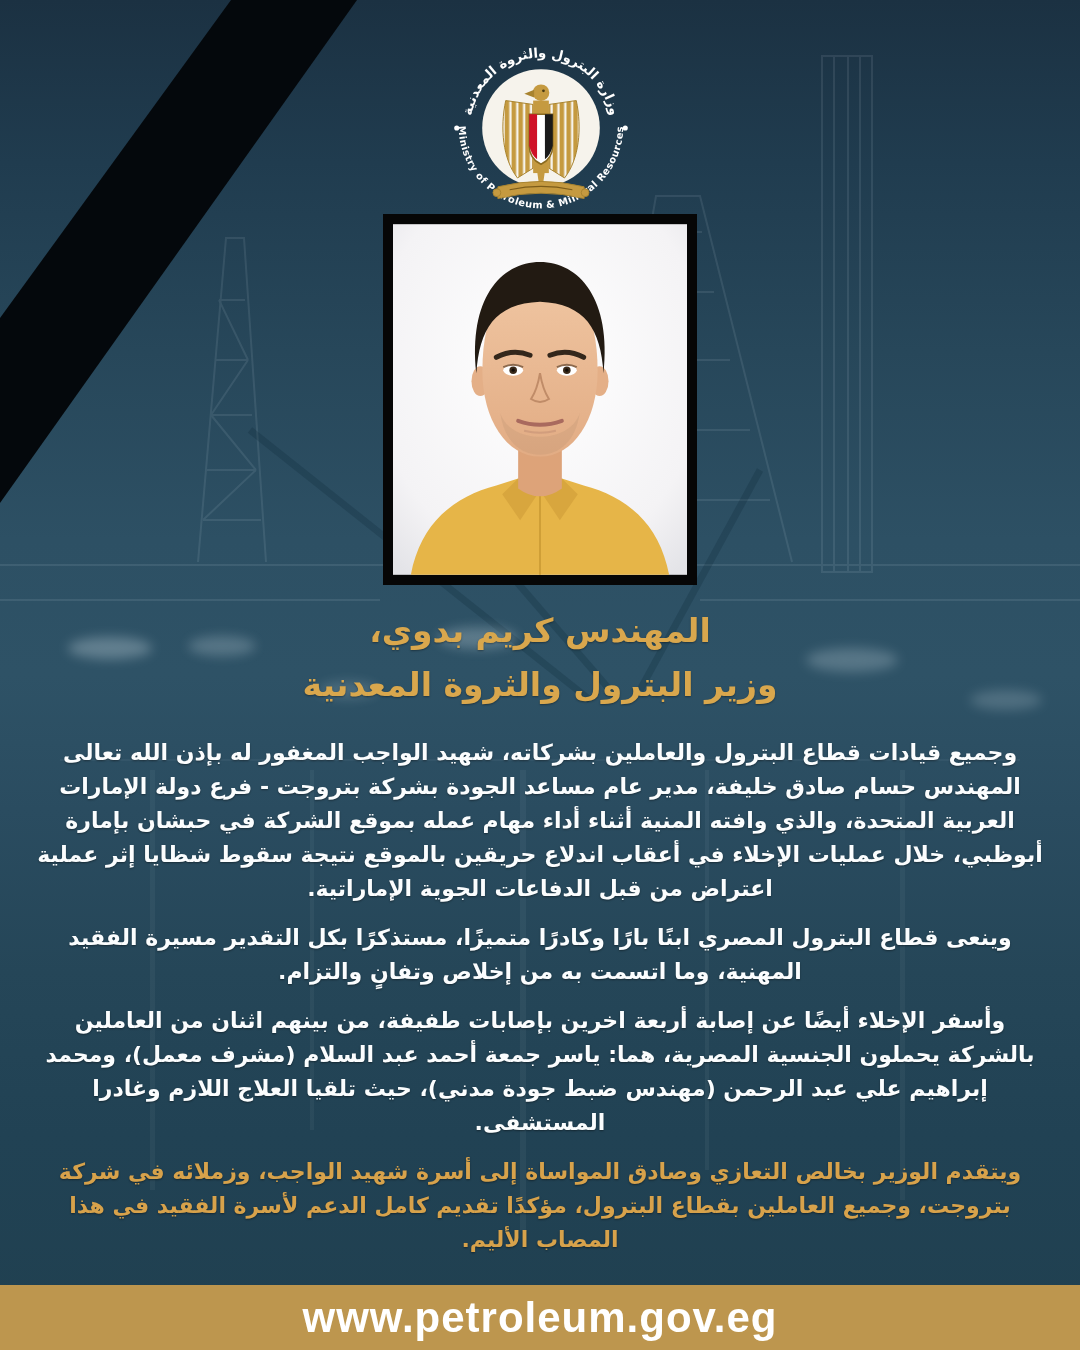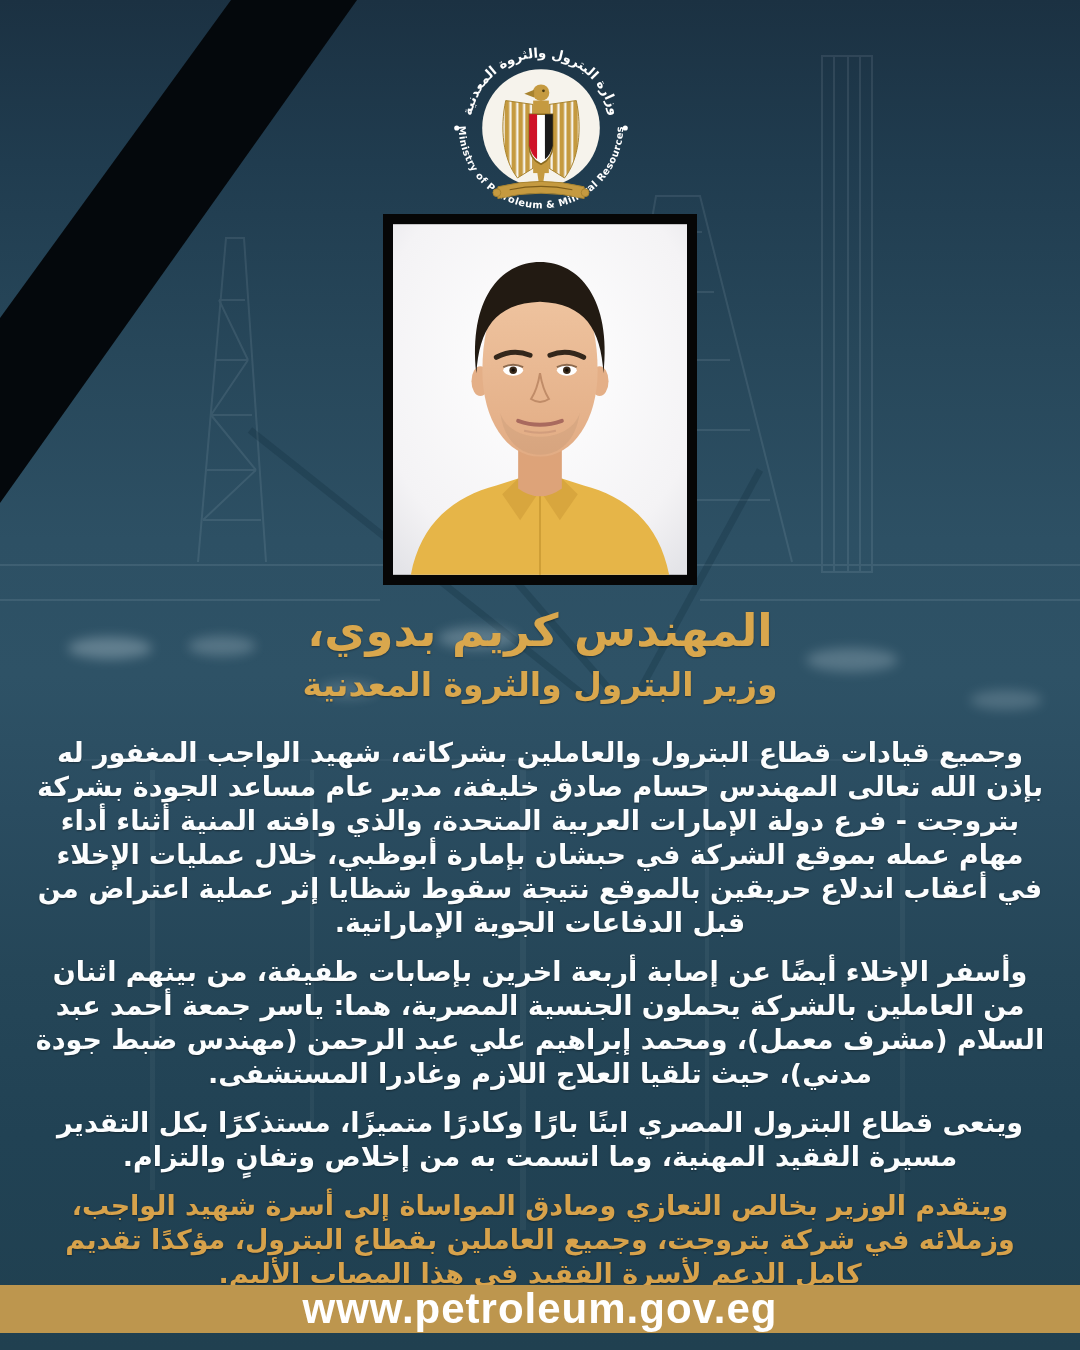--- a/index.html
+++ b/index.html
@@ -42,36 +42,36 @@
   .announce{
     position:absolute;left:30px;right:30px;top:601px;
     text-align:center;direction:rtl;
     color:#ffffff;
   }
   .mourns{
     font-size:38px;line-height:46px;font-weight:bold;color:#fdfdfd;
     text-shadow:0 1px 2px rgba(0,0,0,.35);
   }
   .name-line{
-    font-size:45px;line-height:44px;font-weight:bold;color:#d9a74d;
+    font-size:33px;line-height:44px;font-weight:bold;color:#d9a74d;
     margin-top:8px;text-shadow:0 1px 2px rgba(0,0,0,.35);
   }
   .title-line{
     font-size:33px;line-height:44px;font-weight:bold;color:#d9a74d;
     margin-top:10px;text-shadow:0 1px 2px rgba(0,0,0,.35);text-align:center;
   }
   .para{
-    font-size:27px;line-height:34px;font-weight:bold;color:#fbfdfe;
+    font-size:22px;line-height:34px;font-weight:bold;color:#fbfdfe;
     margin:15px 0 0 0;text-shadow:0 1px 2px rgba(0,0,0,.4);
   }
   .para.first{margin-top:29px;}
   .para.gold{color:#d7a24b;}
   
   .footer{
-    position:absolute;left:0;right:0;top:1285px;height:48px;
+    position:absolute;left:0;right:0;top:1285px;height:65px;
     background:#bd964e;
     display:flex;align-items:center;justify-content:center;
   }
   .footer .url{
     font-family:"Liberation Sans",sans-serif;
     font-weight:bold;font-size:42px;color:#ffffff;letter-spacing:1px;
   }
 </style>
 </head>
 <body>
@@ -199,22 +199,22 @@
 
       <path d="M126,198 Q148,206 170,198" stroke="#a96a5e" stroke-width="4" fill="none" stroke-linecap="round"></path>
       <path d="M132,208 Q148,212 164,208" stroke="#c08c72" stroke-width="2" fill="none" opacity="0.5"></path>
     </svg>
   </div>
 
   <div class="announce" dir="rtl" lang="ar">
     <div class="name-line">المهندس كريم بدوي،</div>
     <div class="title-line">وزير البترول والثروة المعدنية</div>
     <p class="para first">وجميع قيادات قطاع البترول والعاملين بشركاته، شهيد الواجب المغفور له بإذن الله تعالى المهندس حسام صادق خليفة، مدير عام مساعد الجودة بشركة بتروجت - فرع دولة الإمارات العربية المتحدة، والذي وافته المنية أثناء أداء مهام عمله بموقع الشركة في حبشان بإمارة أبوظبي، خلال عمليات الإخلاء في أعقاب اندلاع حريقين بالموقع نتيجة سقوط شظايا إثر عملية اعتراض من قبل الدفاعات الجوية الإماراتية.</p>
+    <p class="para">وينعى قطاع البترول المصري ابنًا بارًا وكادرًا متميزًا، مستذكرًا بكل التقدير مسيرة الفقيد المهنية، وما اتسمت به من إخلاص وتفانٍ والتزام.</p>
     <p class="para">وأسفر الإخلاء أيضًا عن إصابة أربعة اخرين بإصابات طفيفة، من بينهم اثنان من العاملين بالشركة يحملون الجنسية المصرية، هما: ياسر جمعة أحمد عبد السلام (مشرف معمل)، ومحمد إبراهيم علي عبد الرحمن (مهندس ضبط جودة مدني)، حيث تلقيا العلاج اللازم وغادرا المستشفى.</p>
-    <p class="para">وينعى قطاع البترول المصري ابنًا بارًا وكادرًا متميزًا، مستذكرًا بكل التقدير مسيرة الفقيد المهنية، وما اتسمت به من إخلاص وتفانٍ والتزام.</p>
     <p class="para gold">ويتقدم الوزير بخالص التعازي وصادق المواساة إلى أسرة شهيد الواجب، وزملائه في شركة بتروجت، وجميع العاملين بقطاع البترول، مؤكدًا تقديم كامل الدعم لأسرة الفقيد في هذا المصاب الأليم.</p>
   </div>
 
   <div class="footer">
     <span class="url">www.petroleum.gov.eg</span>
   </div>
 
 </div>
 
 </body></html>

